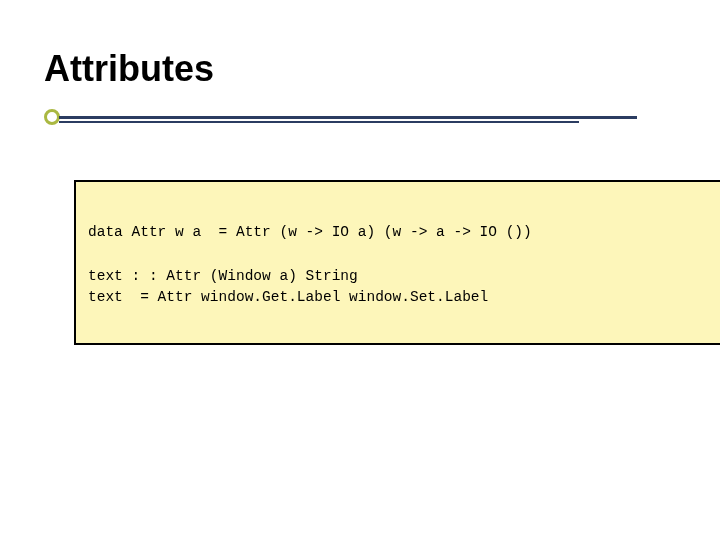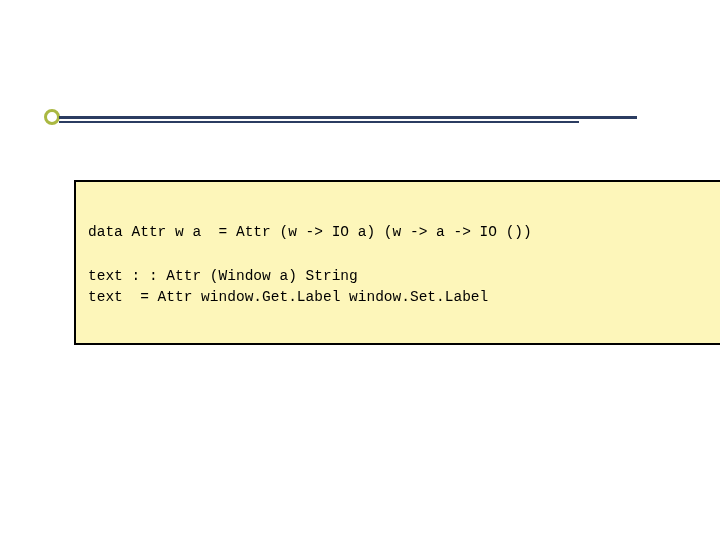--- a/index.html
+++ b/index.html
@@ -76,20 +76,21 @@
     font-size: 14.5px;
     line-height: 1.5;
     color: #000;
     white-space: pre;
   }
 </style>
 </head>
 <body>
 
 <div class="slide">
+  <div class="title">Attributes</div>
   <div class="rule-area">
     <div class="bullet"></div>
     <div class="line1"></div>
     <div class="line2"></div>
   </div>
   <div class="codebox">
     <pre>data Attr w a  = Attr (w -&gt; IO a) (w -&gt; a -&gt; IO ())
 
 text : : Attr (Window a) String
 text  = Attr window.Get.Label window.Set.Label</pre>

